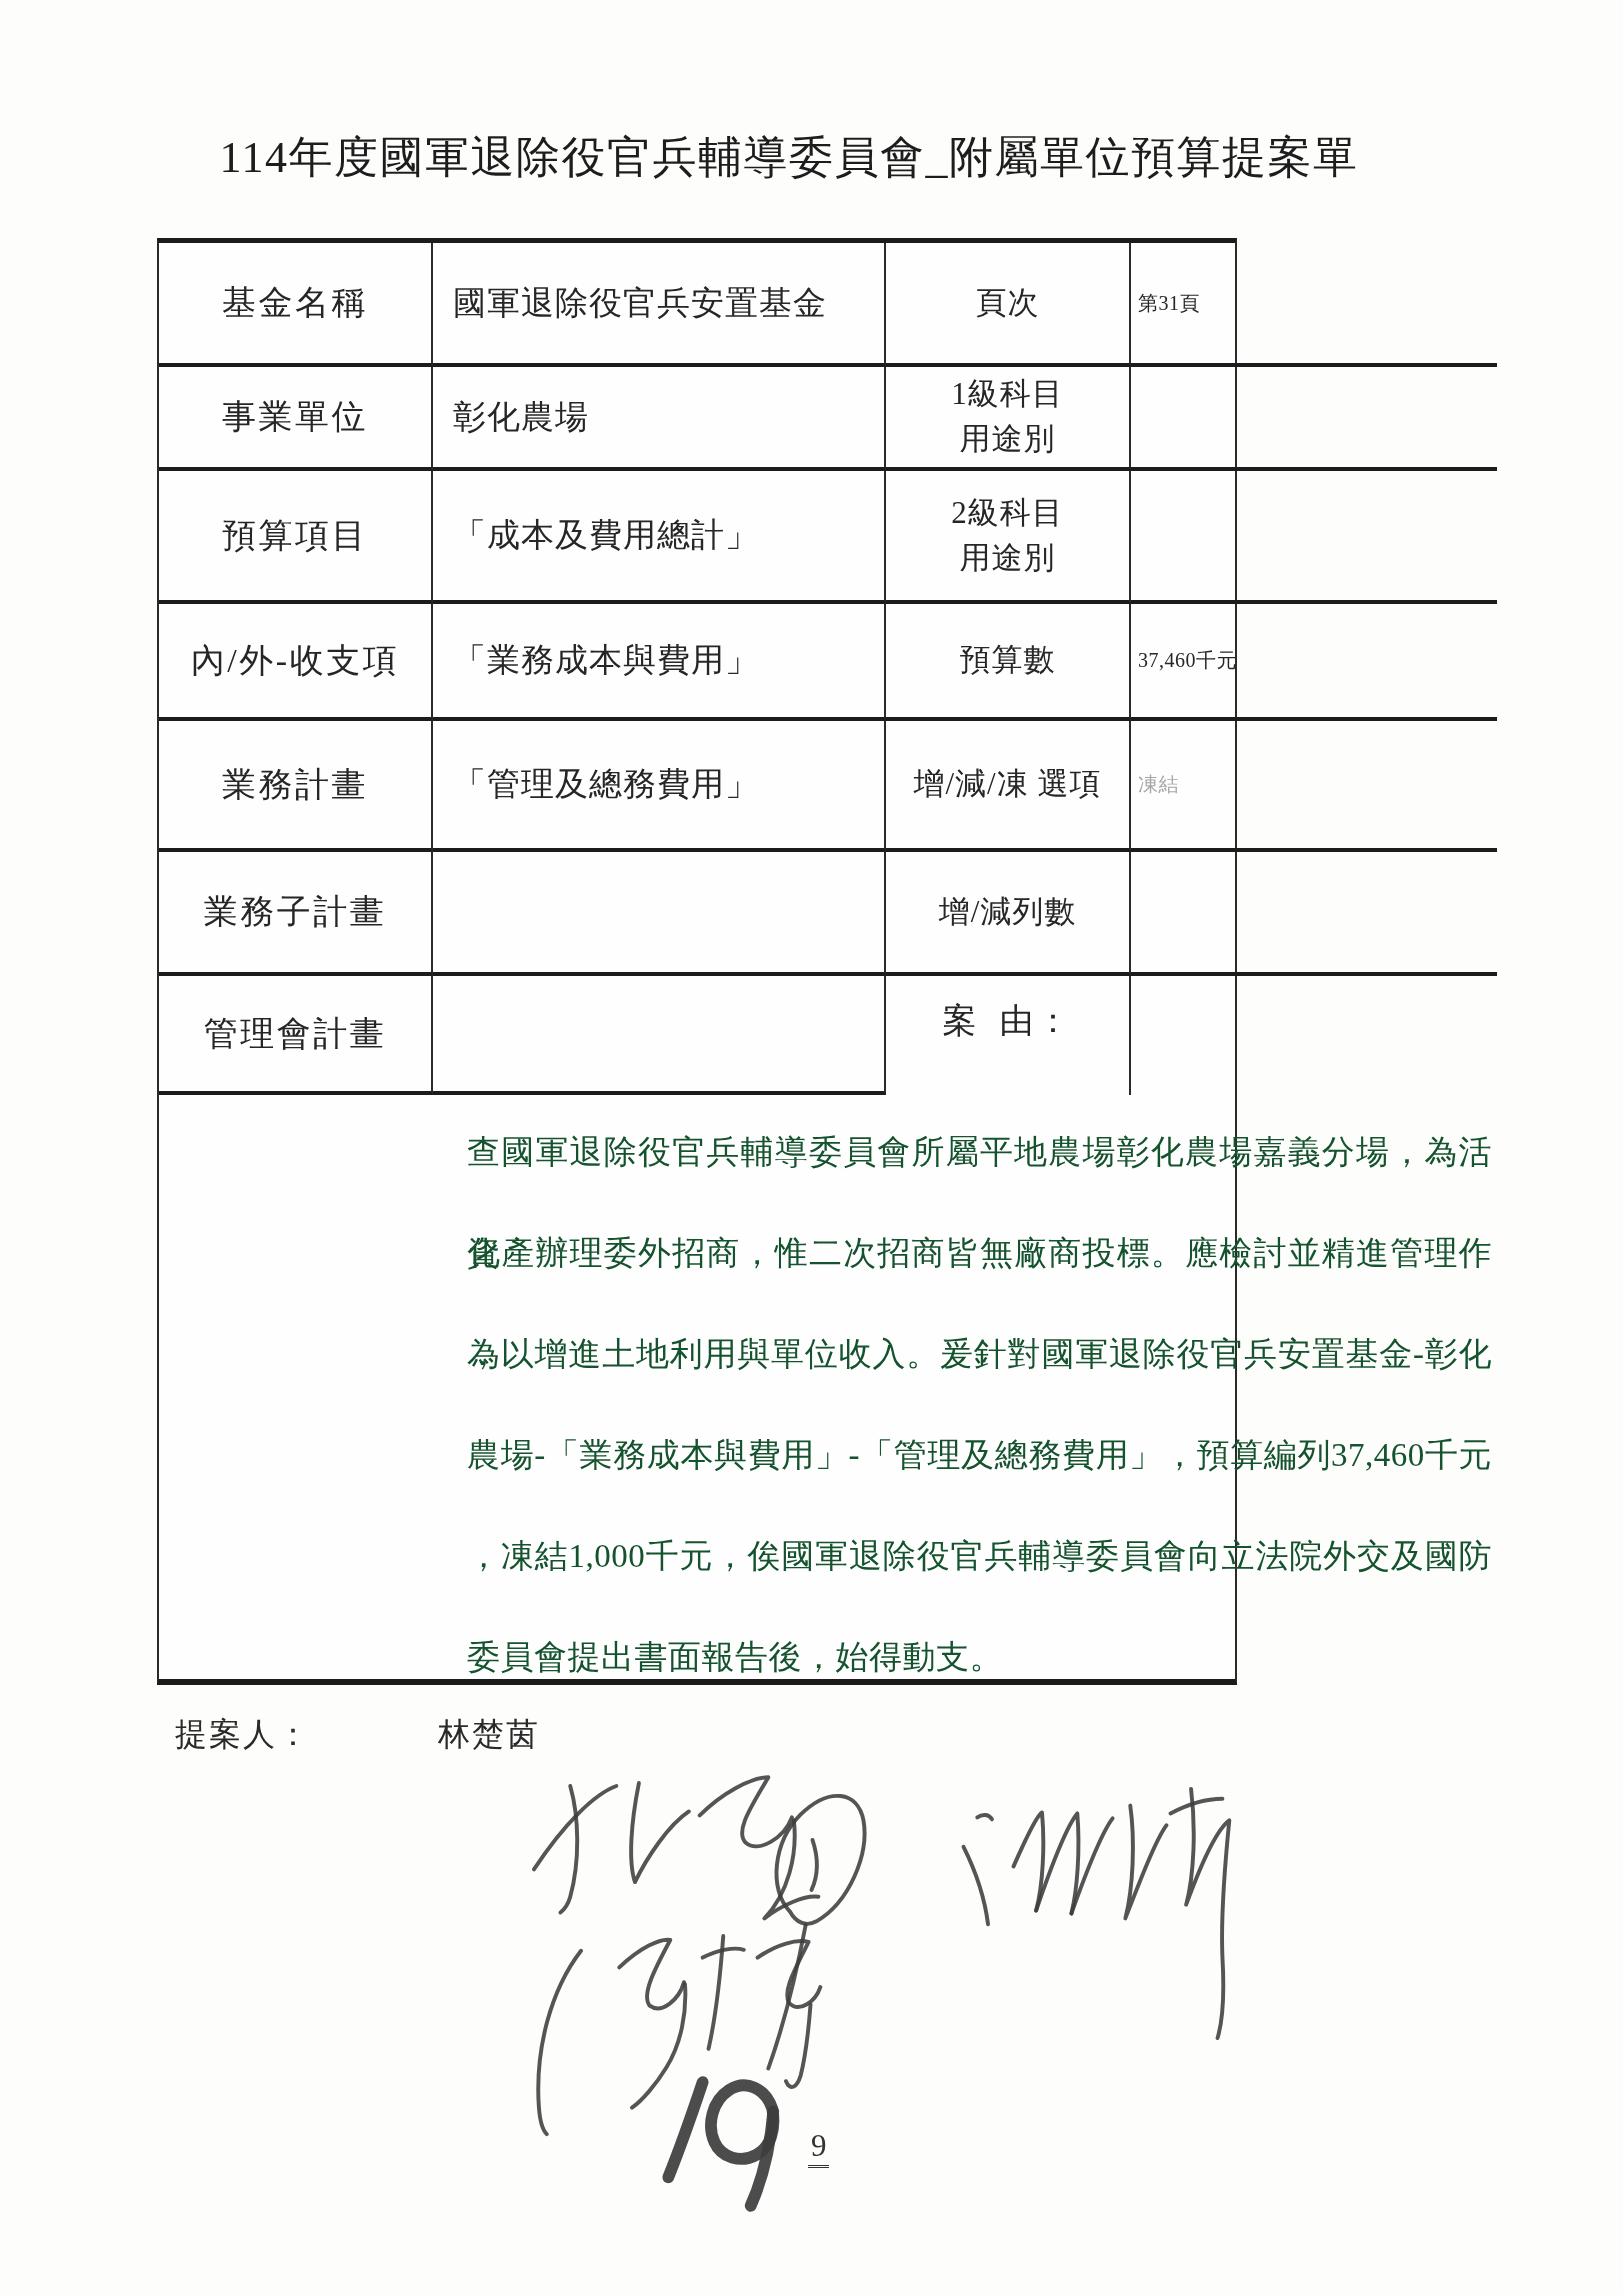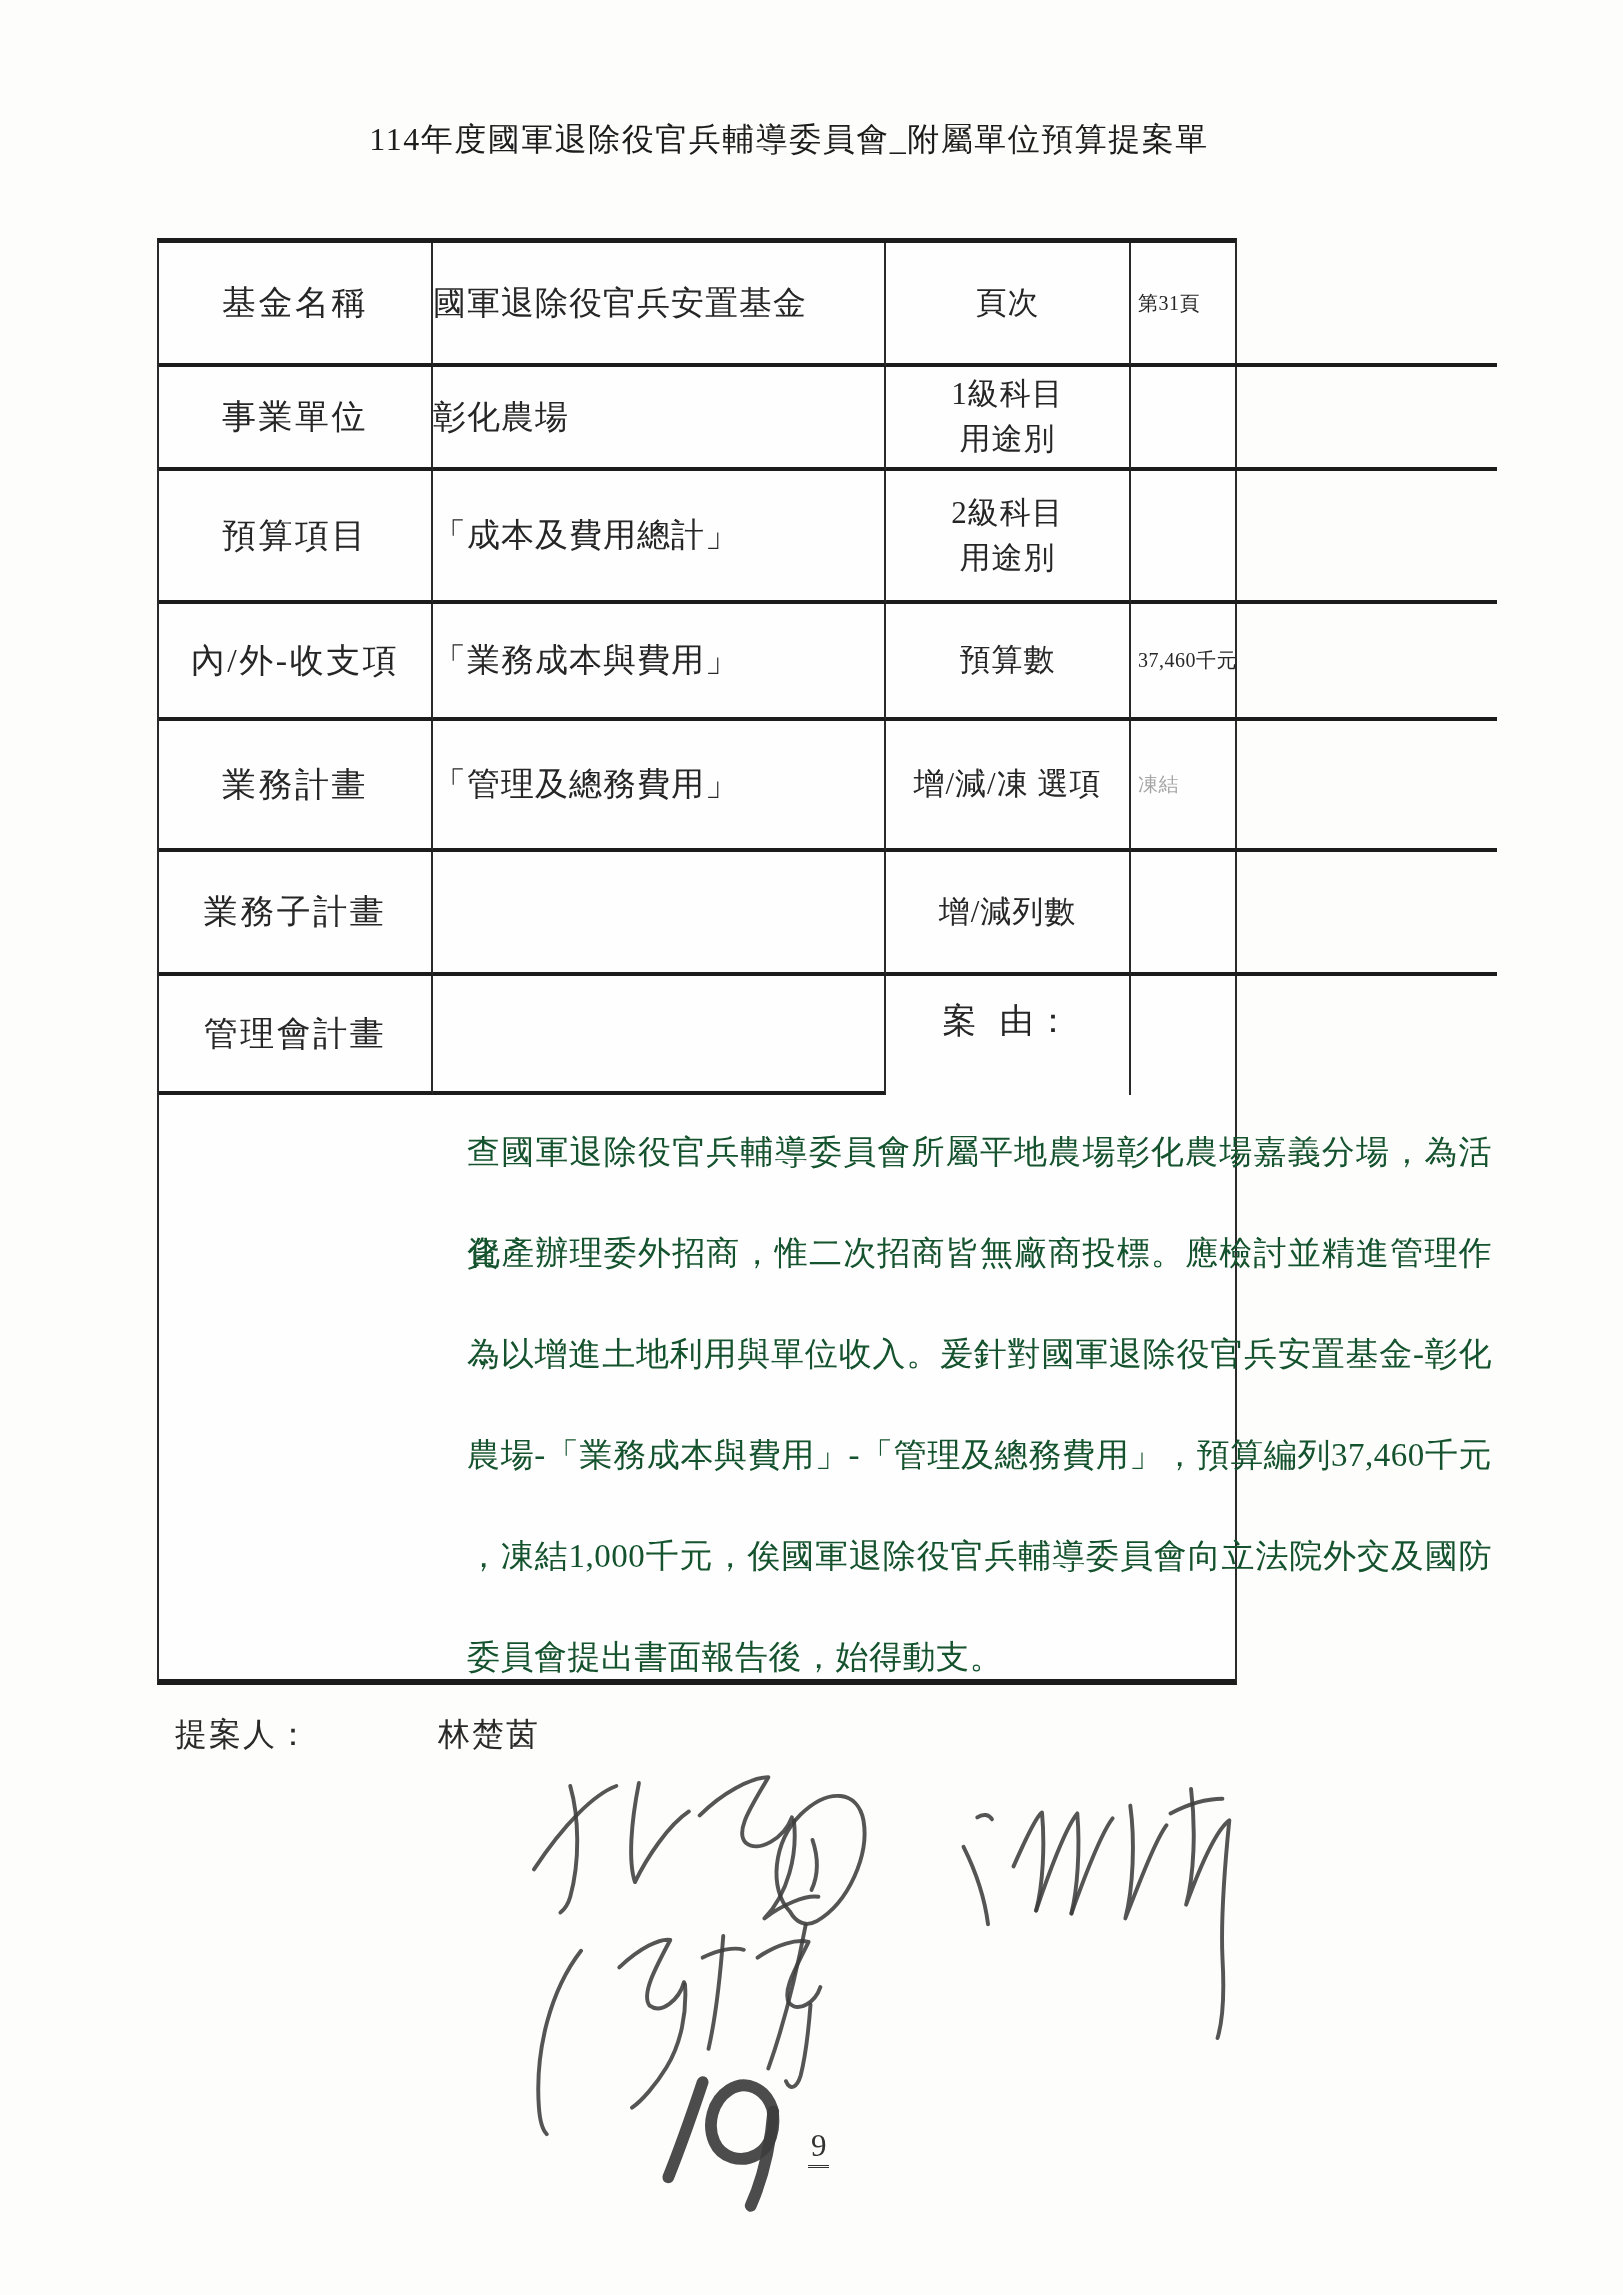--- a/index.html
+++ b/index.html
@@ -2,39 +2,39 @@
 <html style="font-size:7.8px"><head>
 <meta charset="utf-8">
 <style>
   html,body{margin:0;padding:0;}
   body{
     width:1624px;height:2295px;position:relative;background:#fdfdfc;
     font-family:"Liberation Serif","DejaVu Serif",serif;
     color:#222;overflow:hidden;
   }
   .title{
-    position:absolute;top:118px;left:0;width:1578px;text-align:center;
-    font-size:32px;letter-spacing:1.5px;color:#1d1d1d;white-space:nowrap;
+    position:absolute;top:128px;left:0;width:1578px;text-align:center;
+    font-size:44px;letter-spacing:1.5px;color:#1d1d1d;white-space:nowrap;
   }
   
   .budget-table{
     position:absolute;left:157px;top:238px;width:1080px;height:1447px;
     box-sizing:border-box;
     border-top:5.4px solid #1c1c1c;border-bottom:6.4px solid #1c1c1c;
     border-left:2.5px solid #2a2a2a;border-right:2.5px solid #2a2a2a;
     display:grid;
     grid-template-columns:274px 453px 245px 366px;
     grid-template-rows:124px 104px 133px 117px 131px 124px 119px 582px;
     background:#fefefe;
   }
   .cell{box-sizing:border-box;display:flex;align-items:center;overflow:hidden;}
   .bb{border-bottom:4.9px solid #1c1c1c;}
   .br{border-right:2px solid #2a2a2a;}
   .c1{justify-content:center;font-size:34px;letter-spacing:2.5px;color:#262626;}
-  .c2{justify-content:flex-start;padding-left:0;font-size:33px;letter-spacing:1px;color:#262626;}
+  .c2{justify-content:flex-start;padding-left:20px;font-size:33px;letter-spacing:1px;color:#262626;}
   .c3{justify-content:center;text-align:center;font-size:31px;letter-spacing:1px;
       white-space:pre-line;line-height:1.45;color:#262626;}
   .c4{justify-content:flex-start;padding-left:6.9px;font-size:20px;letter-spacing:0.5px;color:#262626;}
   .muted{color:#a7a7a7;}
   
   .case-label-cell{align-items:flex-start;padding-top:21.6px;}
   .case-label{display:flex;justify-content:space-between;width:130px;font-size:34px;color:#262626;}
   .case-body{
     grid-column:2 / 5;align-items:flex-start;flex-direction:column;display:flex;
     padding:6.9px 4.9px 0 34px;font-size:33px;color:#14532d;

